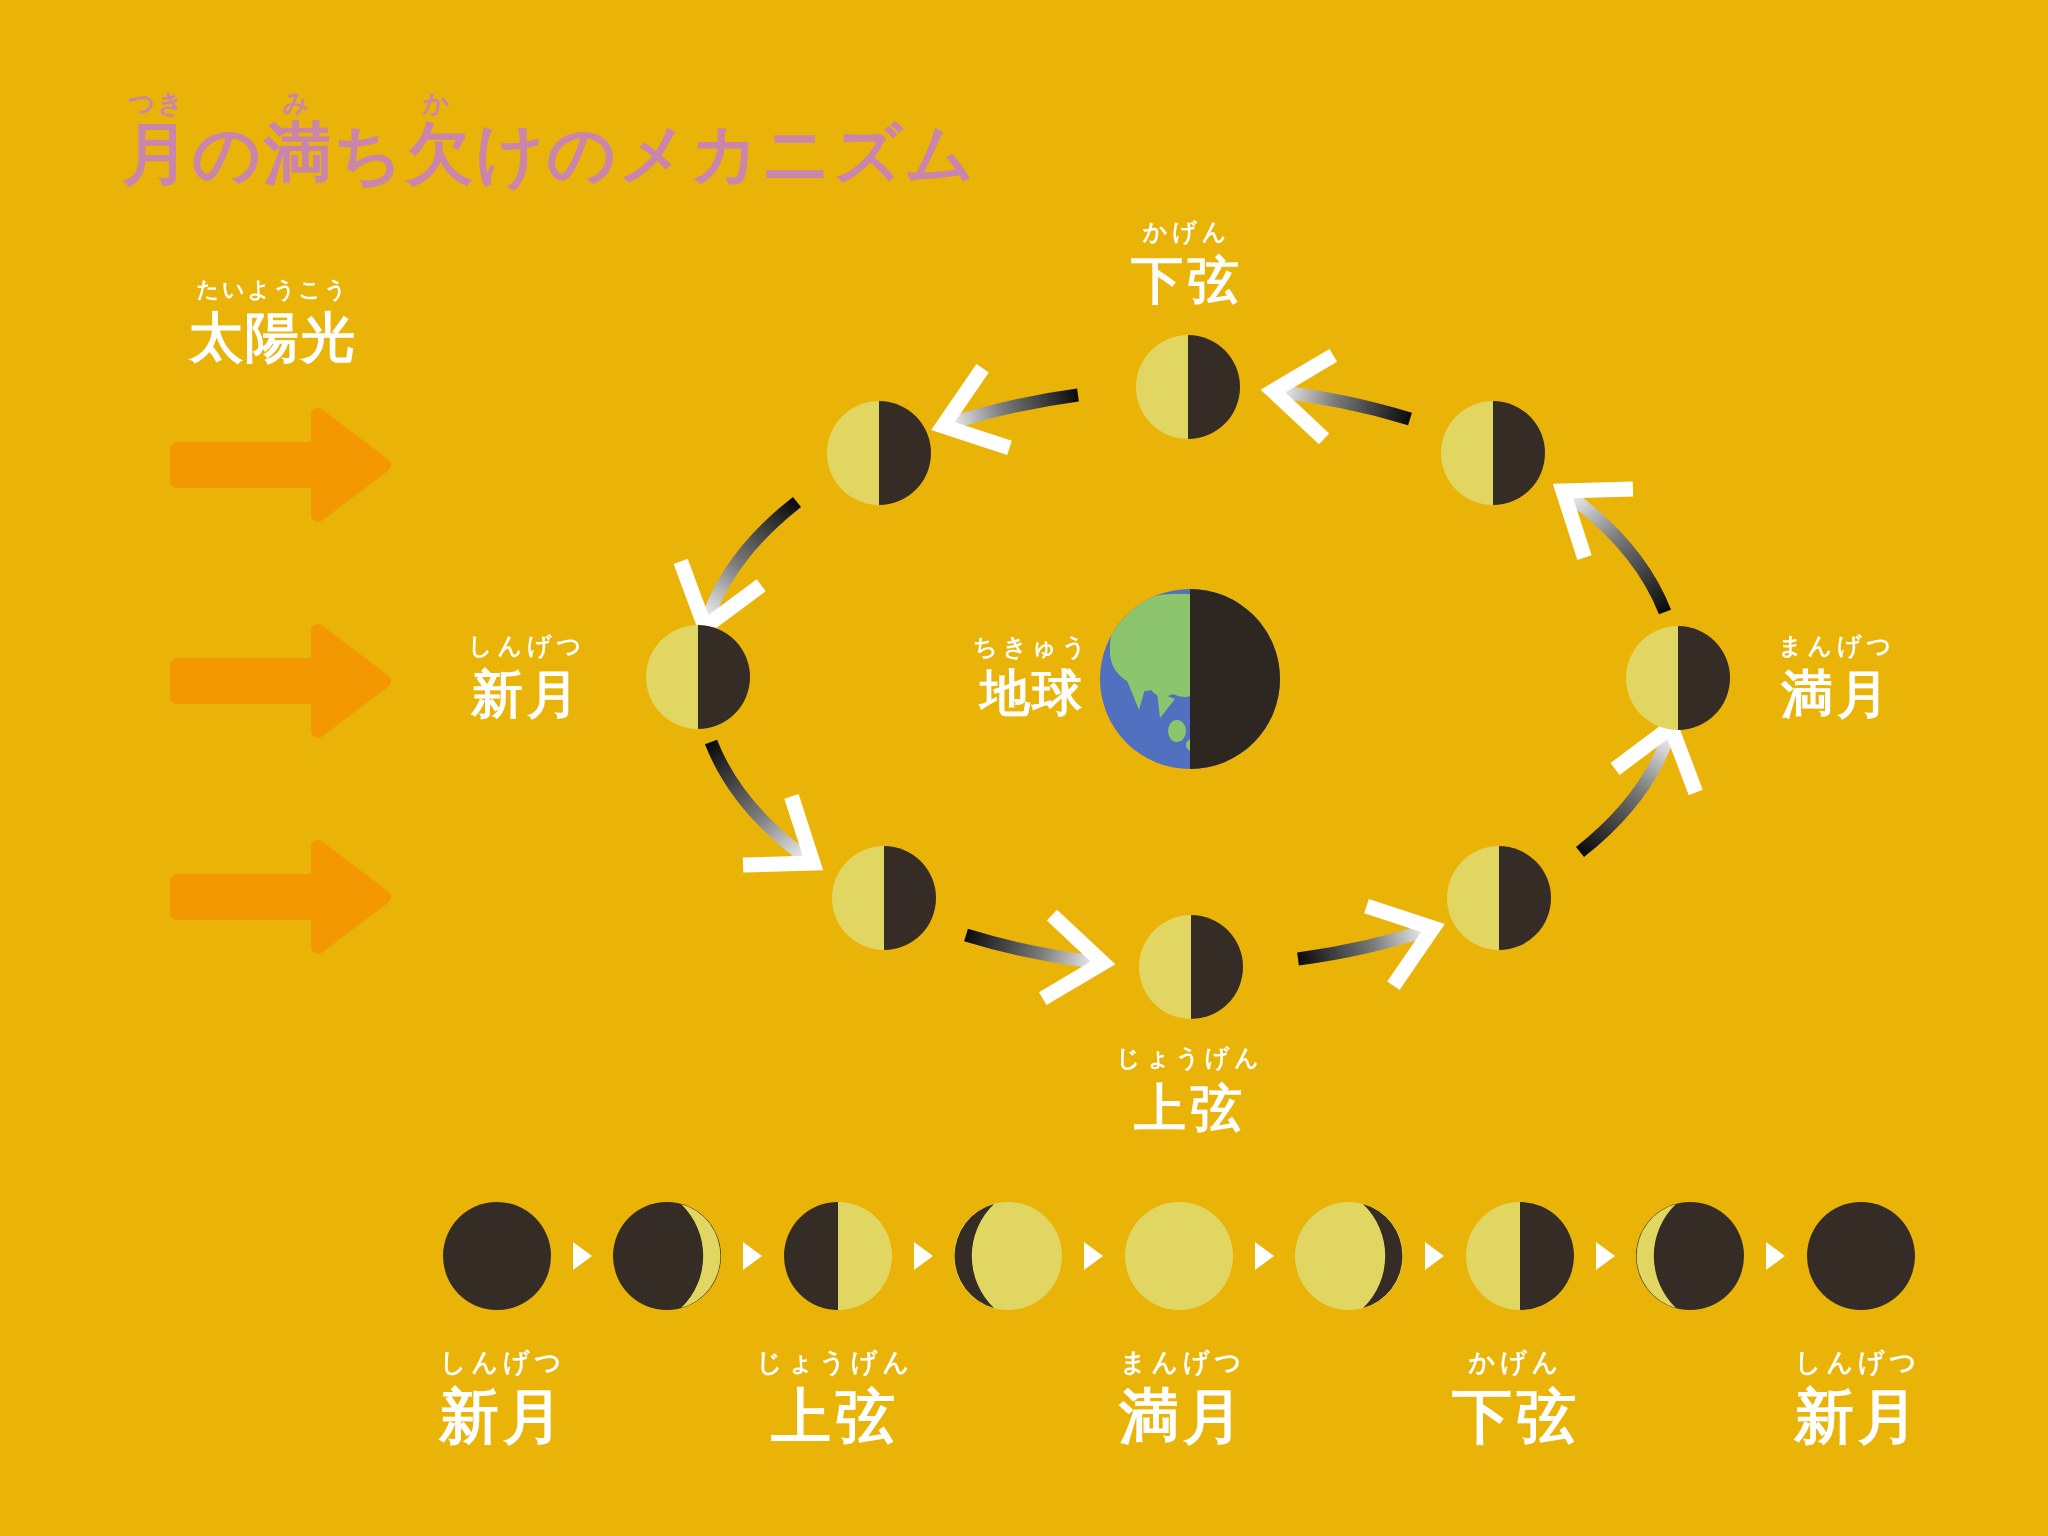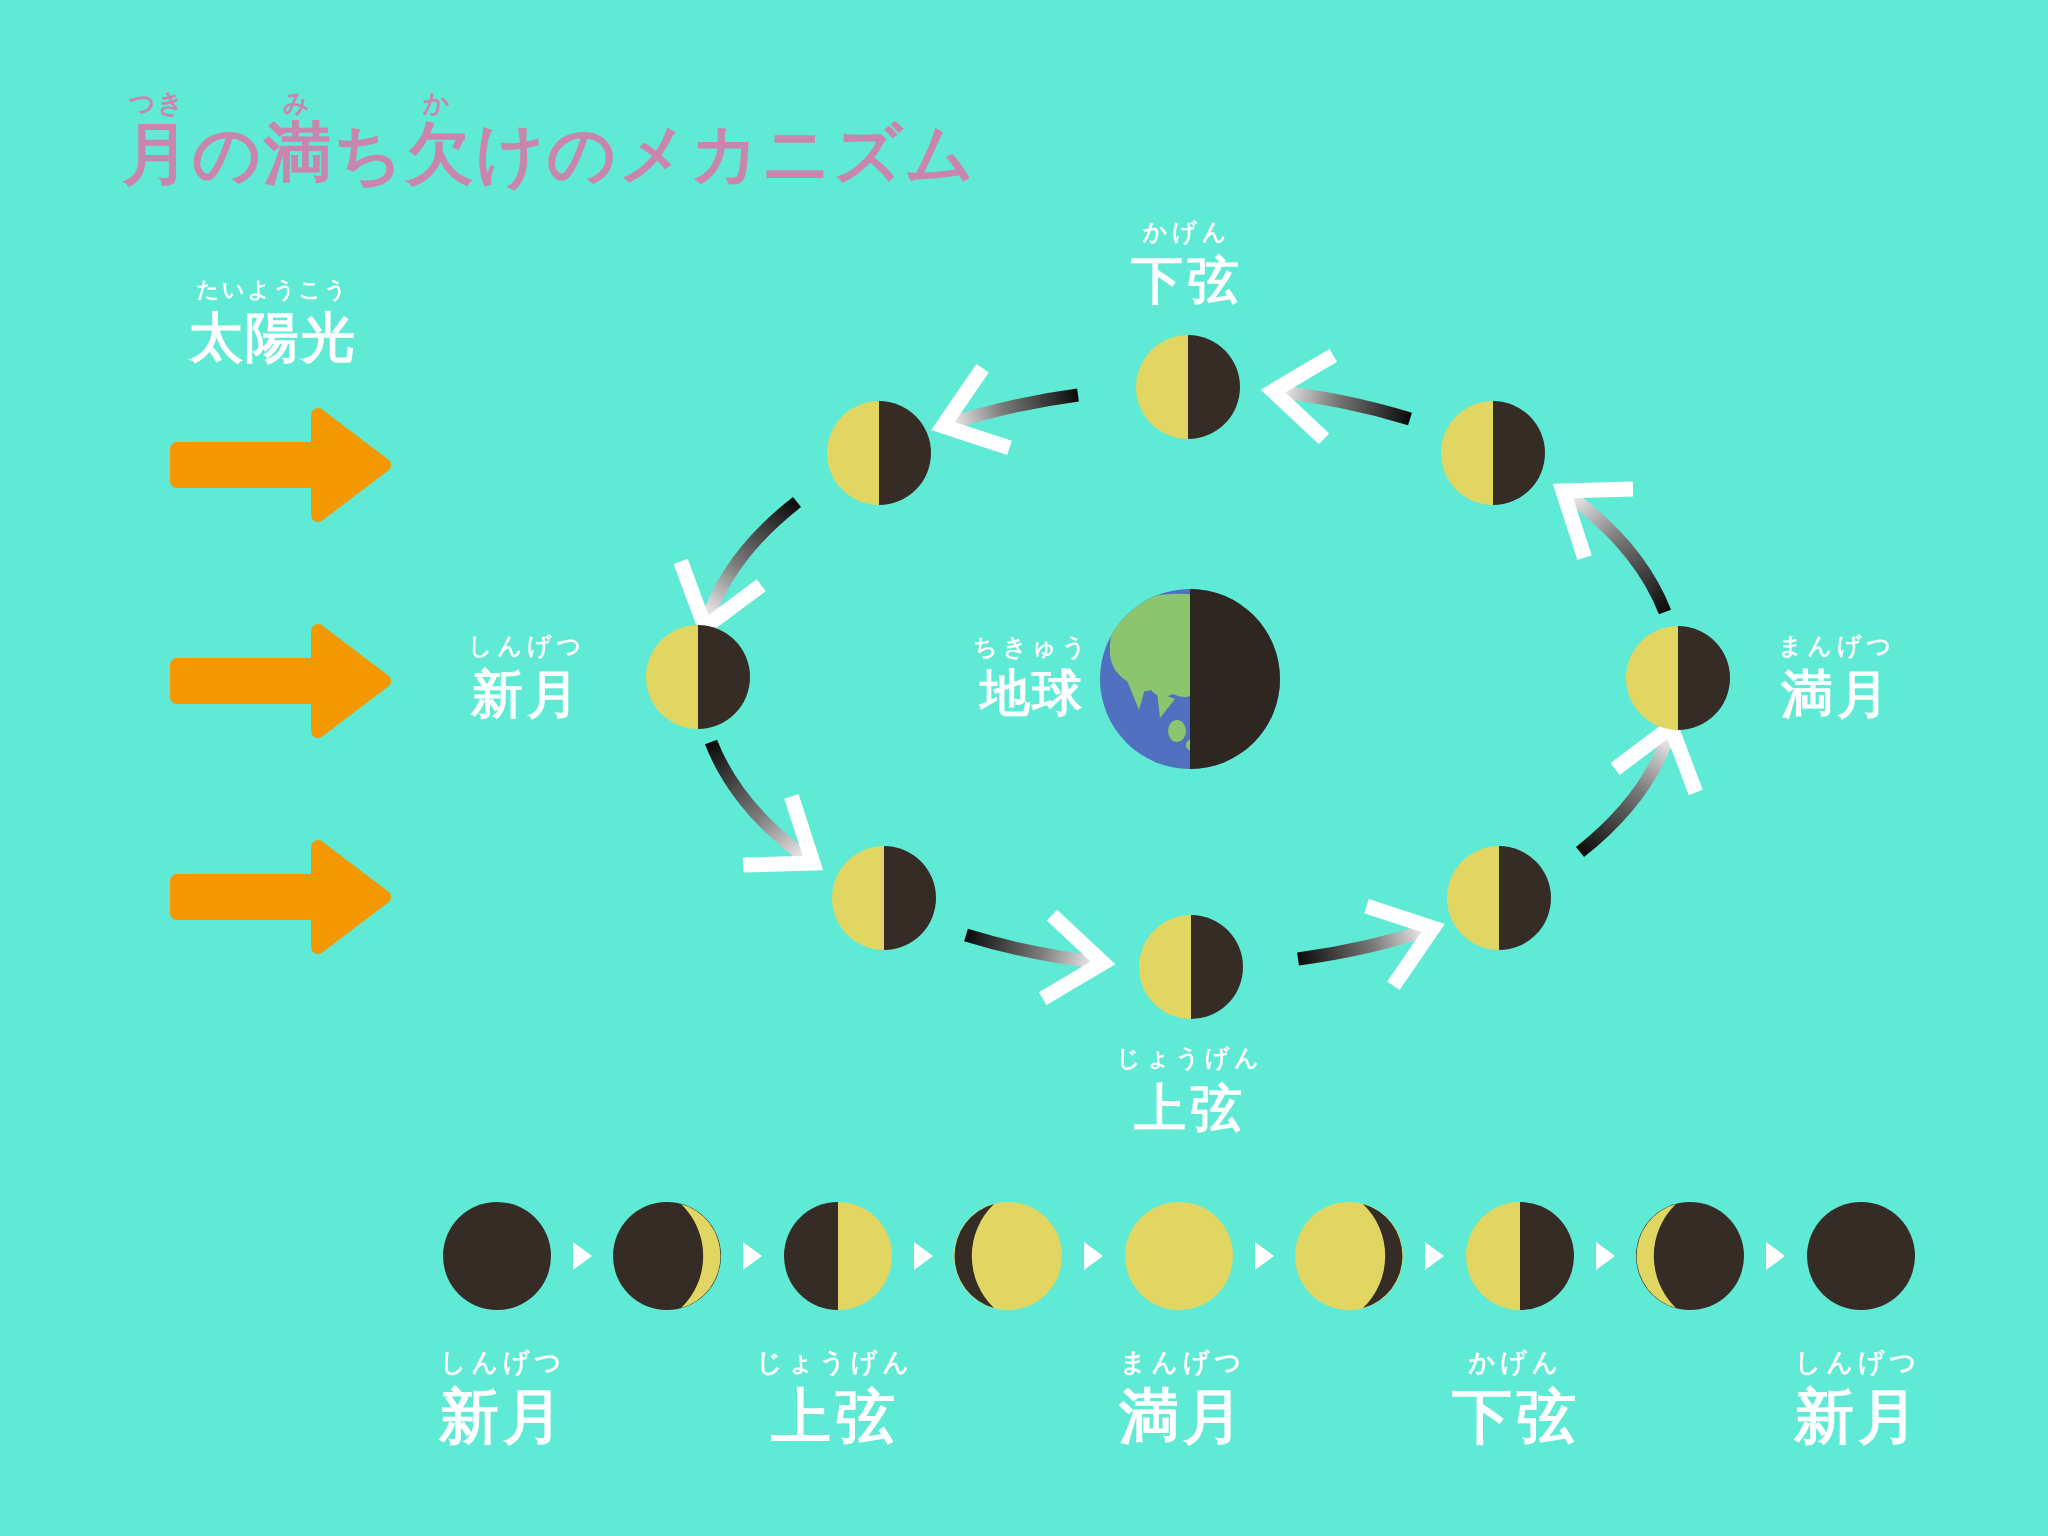--- a/index.html
+++ b/index.html
@@ -1,16 +1,16 @@
 <!DOCTYPE html>
 <html><head>
 <meta charset="utf-8">
 <style>
   html,body{margin:0;padding:0;background:#000;}
-  .stage{position:relative;width:2048px;height:1536px;background:#5eead4;overflow:hidden;
+  .stage{position:relative;width:2048px;height:1536px;background:#eab308;overflow:hidden;
          font-family:"Liberation Sans","DejaVu Sans",sans-serif;}
   svg{position:absolute;left:0;top:0;}
   text{font-family:"Liberation Sans","DejaVu Sans",sans-serif;font-weight:bold;}
   .title-kanji{font-size:68px;letter-spacing:2px;fill:#ca85ad;}
   .title-ruby{font-size:26px;letter-spacing:2px;fill:#ca85ad;text-anchor:middle;}
   .lbl-kanji{font-size:52px;letter-spacing:4px;fill:#ffffff;text-anchor:middle;}
   .lbl-ruby{font-size:24px;letter-spacing:5px;fill:#ffffff;text-anchor:middle;}
   .sun-kanji{font-size:54px;letter-spacing:2px;fill:#ffffff;text-anchor:middle;}
   .sun-ruby{font-size:22px;letter-spacing:3px;fill:#ffffff;text-anchor:middle;}
   .earth-kanji{font-size:50px;letter-spacing:2px;fill:#ffffff;text-anchor:middle;}

